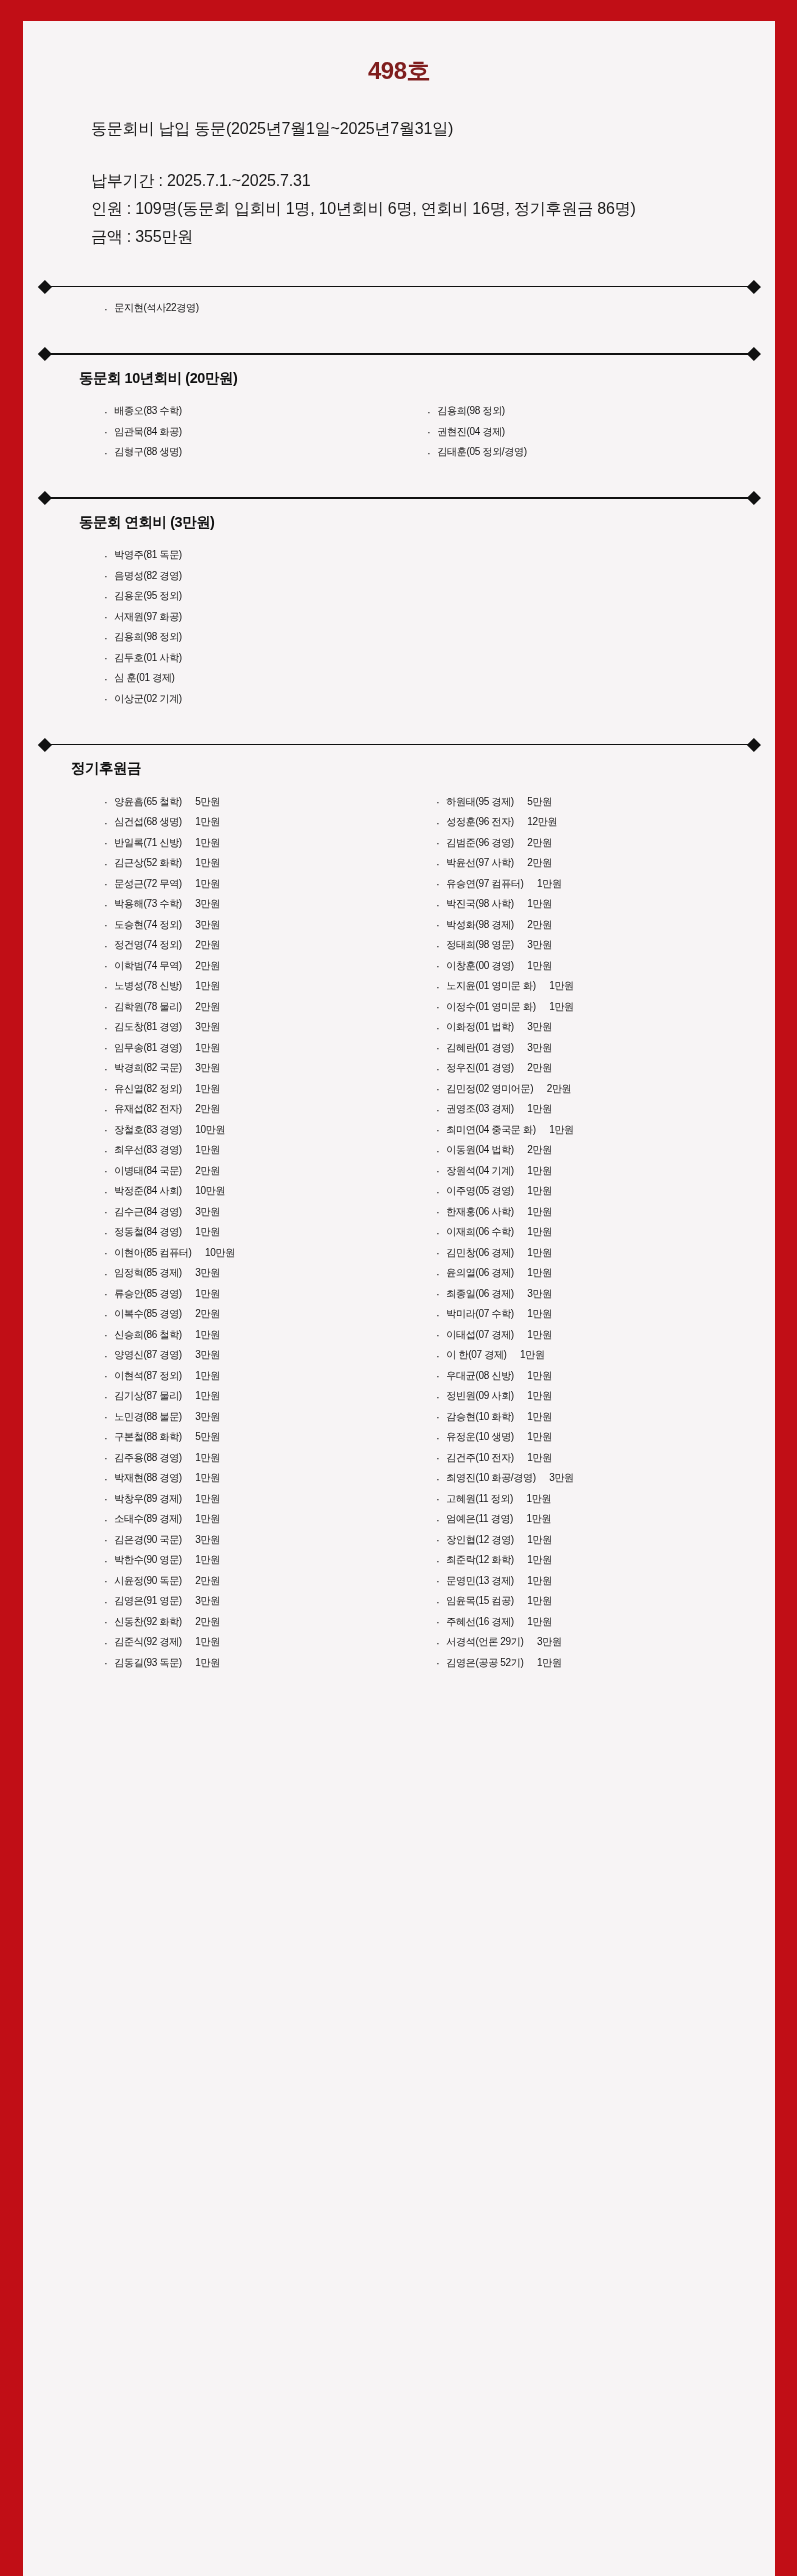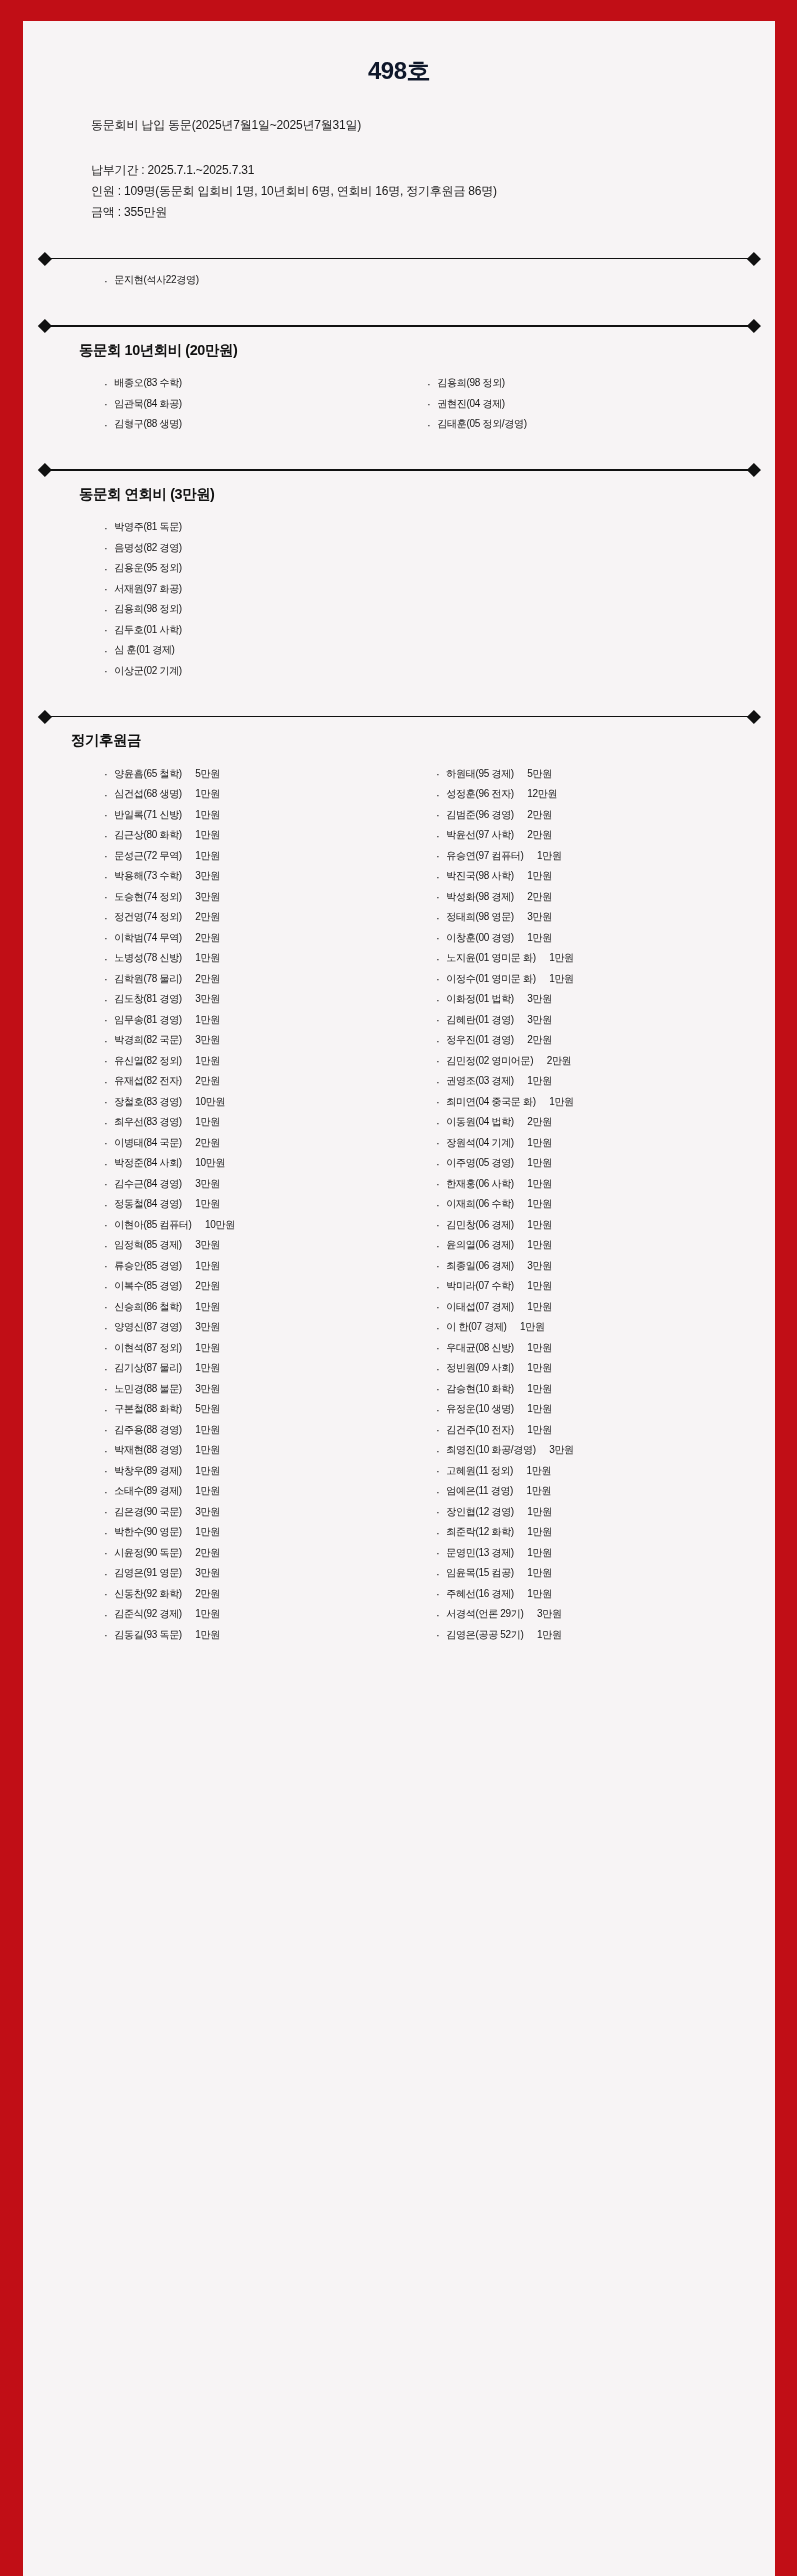--- a/index.html
+++ b/index.html
@@ -19,30 +19,30 @@
     background:#f7f4f5;
     width:100%;
     min-height:2899px;
     padding:20.6px 0 31px 0;
     position:relative;
   }
   .title {
     text-align:center;
     font-size:24px;
     font-weight:bold;
-    color:#0f172a;
+    color:#7f1d1d;
     letter-spacing:-0.5px;
     margin:13.4px 0 28px 0;
   }
   .intro {
     padding:0 68px 0 68px;
     color:#1a1a1a;
   }
   .intro .line {
-    font-size:12px;
+    font-size:16px;
     line-height:1.75;
     letter-spacing:-0.2px;
   }
   .intro .gap { height:12.4px; }
 
   .divider-wrap {
     position:relative;
     height:24px;
     margin:0;
   }
@@ -205,21 +205,21 @@
       <div class="dot r"></div>
     </div>
     <div class="section-head plain">정기후원금</div>
 
     <div class="cols donation donation-block">
       <div class="col">
         <ul class="names" id="donors-left">
             <li><span>양윤흠(65 철학)</span><span class="amt">5만원</span></li>
             <li><span>심건섭(68 생명)</span><span class="amt">1만원</span></li>
             <li><span>반일록(71 신방)</span><span class="amt">1만원</span></li>
-            <li><span>김근상(80 화학)</span><span class="amt">1만원</span></li>
+            <li><span>김근상(52 화학)</span><span class="amt">1만원</span></li>
             <li><span>문성근(72 무역)</span><span class="amt">1만원</span></li>
             <li><span>박용해(73 수학)</span><span class="amt">3만원</span></li>
             <li><span>도승현(74 정외)</span><span class="amt">3만원</span></li>
             <li><span>정건영(74 정외)</span><span class="amt">2만원</span></li>
             <li><span>이학범(74 무역)</span><span class="amt">2만원</span></li>
             <li><span>노병성(78 신방)</span><span class="amt">1만원</span></li>
             <li><span>김학원(78 물리)</span><span class="amt">2만원</span></li>
             <li><span>김도창(81 경영)</span><span class="amt">3만원</span></li>
             <li><span>임무송(81 경영)</span><span class="amt">1만원</span></li>
             <li><span>박경희(82 국문)</span><span class="amt">3만원</span></li>

